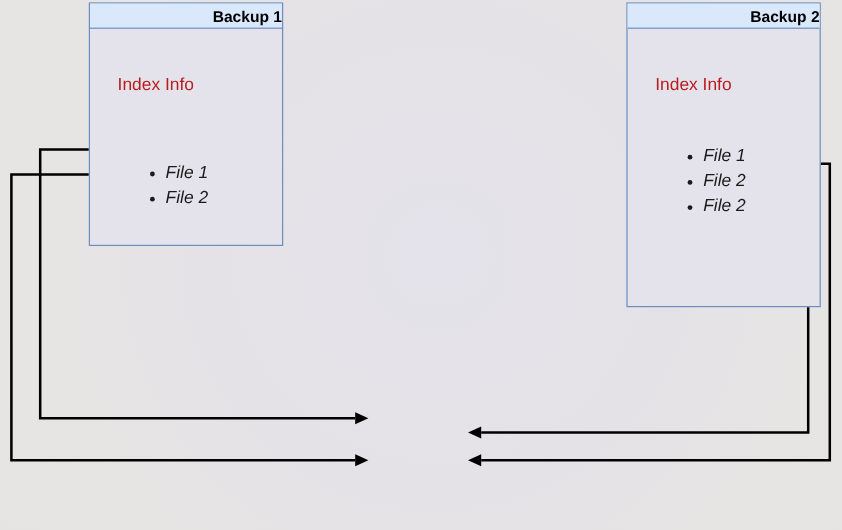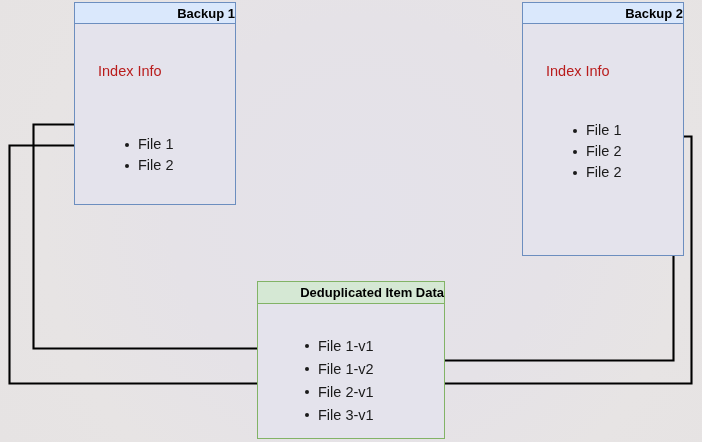--- a/index.html
+++ b/index.html
@@ -72,20 +72,21 @@
     color: #b91c1c;
     white-space: nowrap;
   }
 
   
   .bullet-list {
     position: absolute;
     margin: 0;
     padding: 0;
     list-style: none;
+    font-style: italic;
   }
   .bullet-list li {
     position: relative;
     font-size: 14.5px;
     color: #1a1a1a;
     white-space: nowrap;
     height: 21px;
     line-height: 21px;
     padding-left: 14px;
   }
@@ -173,27 +174,14 @@
     <div class="box-body">
       <div class="index-label" style="left:23px; top:39px;">Index Info</div>
       <ul class="bullet-list" style="left:49px; top:96px;">
         <li>File 1</li>
         <li>File 2</li>
         <li>File 2</li>
       </ul>
     </div>
   </div>
 
-  <div class="box green" style="left:257px; top:281px; width:188px; height:158px;">
-    <div class="box-header">
-      <span>Deduplicated Item Data</span>
-    </div>
-    <div class="box-body">
-      <ul class="bullet-list wide" style="left:46px; top:31px;">
-        <li>File 1-v1</li>
-        <li>File 1-v2</li>
-        <li>File 2-v1</li>
-        <li>File 3-v1</li>
-      </ul>
-    </div>
-  </div>
 
 </div>
 
 </body></html>

